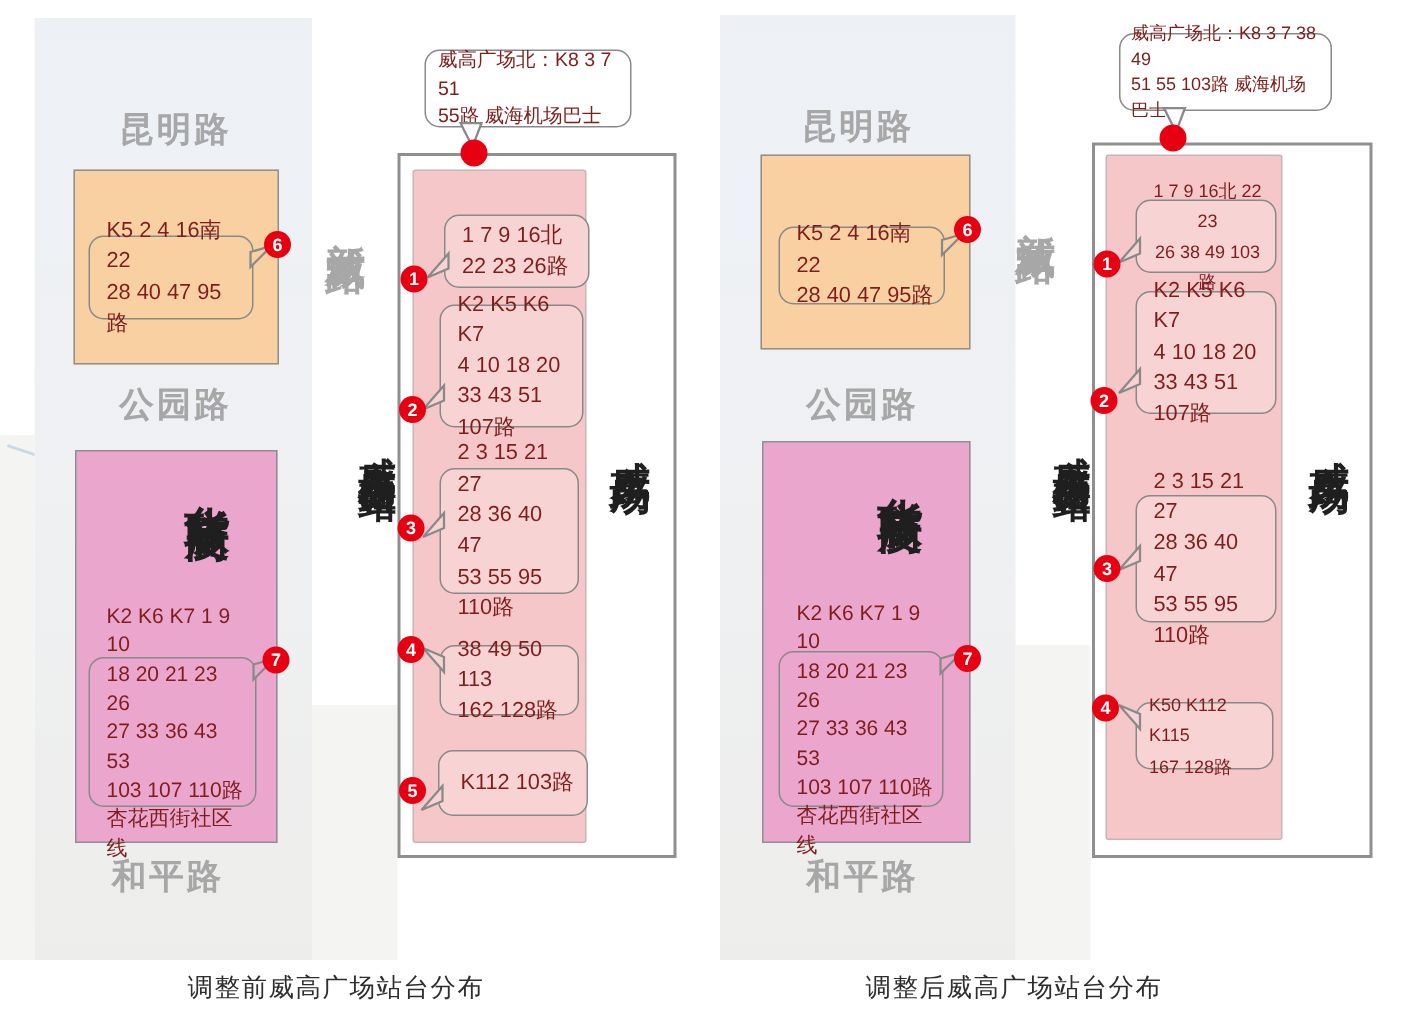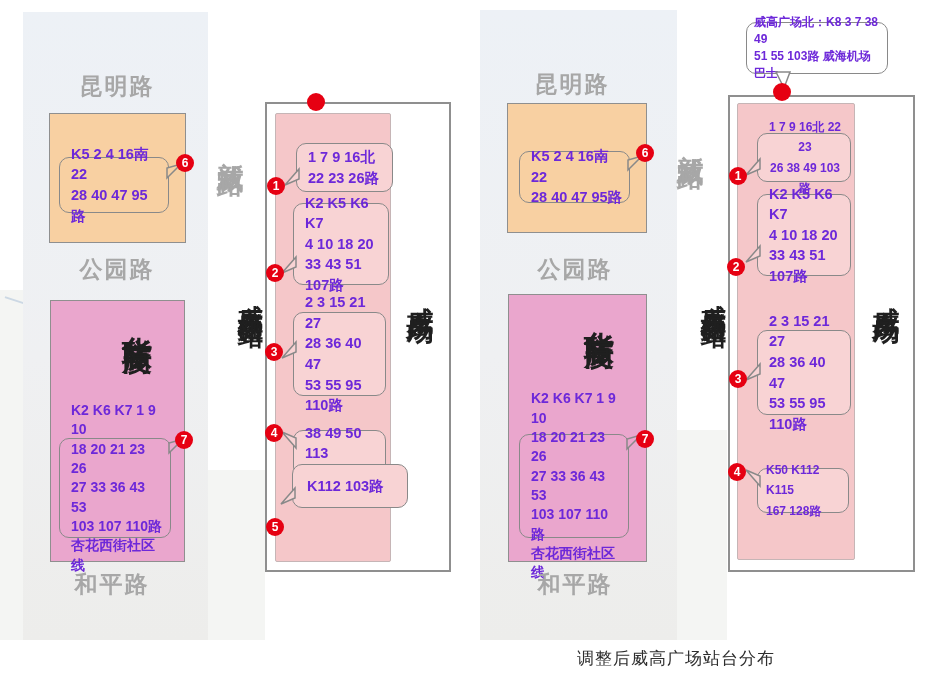--- a/index.html
+++ b/index.html
@@ -20,21 +20,21 @@
   .vlabel{
     position:absolute;writing-mode:vertical-rl;text-orientation:upright;
     font-weight:bold;color:#1f1f1f;line-height:1;
   }
   .vlabel.gray{color:#a7a7a7;}
   .block{position:absolute;border:1.5px solid #8f8f8f;box-sizing:border-box;}
   .outer-box{position:absolute;background:#ffffff;border:2px solid #8f8f8f;box-sizing:border-box;}
   .hub-box{position:absolute;background:#f5c7c9;border:1px solid #c6b5b6;box-sizing:border-box;border-radius:2px;}
   .callout{
     position:absolute;border:1.5px solid #898989;border-radius:10px;box-sizing:border-box;
-    font-weight:bold;color:#6d28d9;display:flex;align-items:center;
+    font-weight:normal;color:#7f1d1d;display:flex;align-items:center;
   }
   .callout .txt{white-space:pre-line;padding:4px 6px 4px 11px;line-height:1.42;}
   .platform{background:#f8d3d4;font-size:14.5px;}
   .platform.small{font-size:12px;}
   .transparent-callout{background:transparent;font-size:14.5px;}
   .white-callout{background:#ffffff;font-size:13px;}
   .white-callout.small{font-size:12px;}
   .badge{
     position:absolute;width:18px;height:18px;border-radius:50%;background:#e60012;
     color:#fff;font-weight:bold;font-size:12px;line-height:18px;text-align:center;
@@ -136,30 +136,38 @@
 
   <div class="callout platform" style="left:293px;top:430px;width:93px;height:47px;">
     <svg class="tail" style="left:-13px;top:0;" width="16" height="18" viewBox="0 0 16 18">
         <polygon class="ptail" points="15,7 15,17 1,1"></polygon>
       </svg>
     <div class="txt">38 49 50 113
 162 128路</div>
   </div>
   <div class="badge" style="left:265px;top:424px;">4</div>
 
-  <div class="callout platform" style="left:292px;top:464px;width:116px;height:44px;">
+  <div class="callout platform" style="left:292px;top:500px;width:100px;height:44px;">
     <svg class="tail" style="left:-13px;top:22px;" width="16" height="18" viewBox="0 0 16 18">
         <polygon class="ptail" points="15,1 15,11 1,17"></polygon>
       </svg>
     <div class="txt" style="padding-left:14px;">K112 103路</div>
   </div>
   <div class="badge" style="left:266px;top:518px;">5</div>
 
+  <div class="callout white-callout" style="left:283px;top:33px;width:138px;height:52px;">
+    <svg class="tail" style="left:22px;bottom:-15px;" width="20" height="18" viewBox="0 0 20 18">
+        <polygon class="wtail" points="1,1 15,1 9,17"></polygon>
+      </svg>
+    <div class="txt" style="padding:4px 8px;">威高广场北：K8 3 7 51
+55路 威海机场巴士</div>
+  </div>
   <div class="stop-dot" style="left:307px;top:93px;"></div>
 
+  <div class="caption" style="left:94px;top:647px;width:260px;">调整前威高广场站台分布</div>
 
   <div class="map-band" style="left:480px;top:10px;width:197px;height:630px;"></div>
 
   <div class="road-label" style="left:515px;top:73px;width:114px;">昆明路</div>
 
   <div class="block" style="left:507px;top:103px;width:140px;height:130px;background:#f8d0a2;"></div>
   <div class="callout transparent-callout" style="left:519px;top:151px;width:111px;height:52px;">
     <svg class="tail" style="right:-14px;top:2px;" width="16" height="20" viewBox="0 0 16 20">
         <polygon class="otail" points="1,6 1,16 15,2"></polygon>
       </svg>

